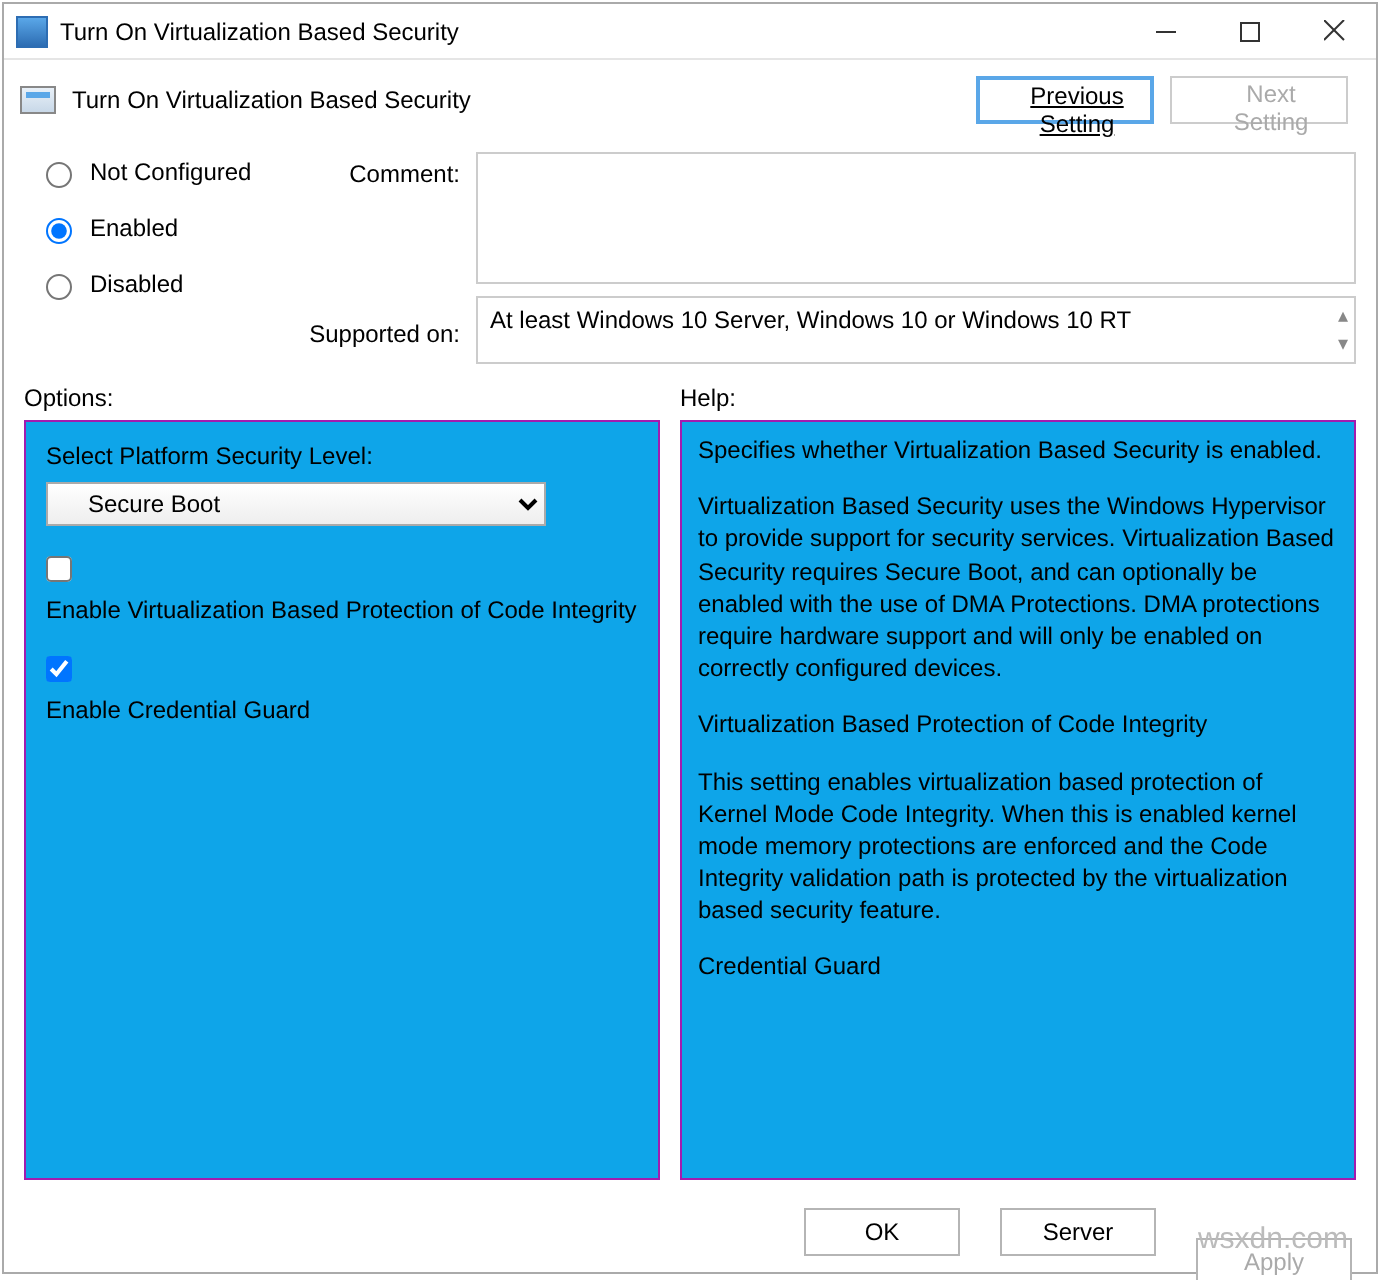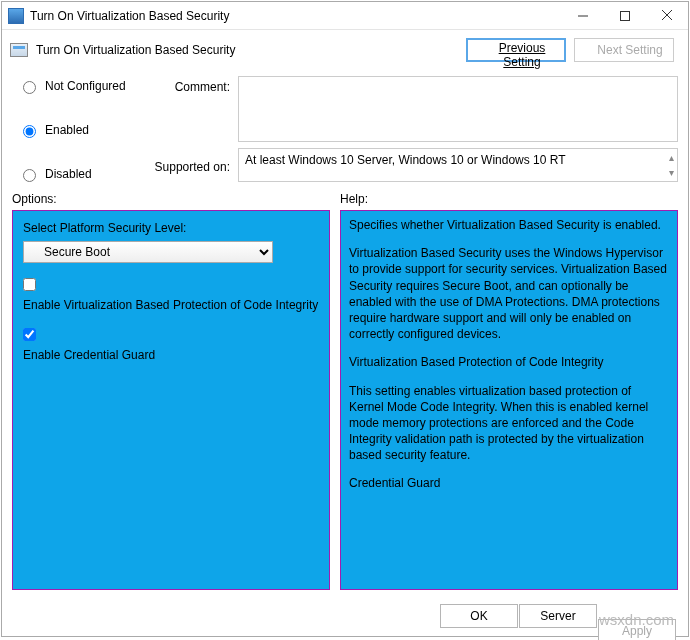--- a/index.html
+++ b/index.html
@@ -8,47 +8,47 @@
 .titlebar { height: 28px; display: flex; align-items: center; border-bottom: 1px solid #e5e5e5; }
 .titlebar .icon { width: 16px; height: 16px; margin: 0 6px; background: linear-gradient(#5aa7e8,#2d6db3); border: 1px solid #2d6db3; }
 .titlebar .title { flex: 1; }
 .winbtns { display: flex; }
 .winbtn { width: 42px; height: 26px; display: flex; align-items: center; justify-content: center; }
 .winbtn svg { stroke: #333; stroke-width: 1; fill: none; }
 .subtitlebar { height: 40px; display: flex; align-items: center; padding: 0 8px; gap: 8px; }
 .subicon { width: 18px; height: 14px; border: 1px solid #888; background: linear-gradient(#e8f0f8,#c8d8e8); position: relative; }
 .subicon::before { content:""; position:absolute; top:2px; left:2px; right:2px; height:3px; background:#5aa7e8; }
 .navbtns { margin-left: auto; display: flex; gap: 8px; padding-right: 6px; }
-button.nav { width: 100px; height: 24px; background: #fff; border: 1px solid #ccc; cursor: pointer; padding-left: 18px; }
+button.nav { width: 89px; height: 24px; background: #fff; border: 1px solid #ccc; cursor: pointer; padding-left: 18px; }
 button.nav.active { border: 2px solid #5aa7e8; }
 button.nav.active .underline { text-decoration: underline; color: #000; }
 button.nav:disabled { color: #aaa; }
 .upper { display: grid; grid-template-columns: 130px 90px 1fr; padding: 6px 10px 4px 16px; row-gap: 6px; align-items: start; }
-.radios { display: flex; flex-direction: column; gap: 28px; padding-top: 2px; }
+.radios { display: flex; flex-direction: column; gap: 12px; padding-top: 2px; }
 .radiorow { display: flex; align-items: center; gap: 6px; }
 label.r { color: #000; }
 textarea.comment { width: 100%; height: 66px; border: 1px solid #ccc; resize: none; font-family: inherit; font-size: 12px; padding: 2px 4px; }
 .supported { width: 100%; display: flex; }
 .supbox { flex:1; height: 34px; border: 1px solid #ccc; padding: 4px 6px; display: flex; align-items: flex-start; overflow: hidden; position: relative; }
 .supbox .scr { position:absolute; right:3px; top:3px; color:#888; font-size:10px; }
 .supbox .scr2 { position:absolute; right:3px; bottom:3px; color:#888; font-size:10px; }
 .lblright { text-align: right; padding-right: 8px; padding-top: 4px; color:#000; }
 .columns { display: flex; flex: 1; padding: 0 10px 6px 10px; gap: 10px; min-height: 0; }
 .col { display: flex; flex-direction: column; flex: 1; min-height: 0; }
 .col.left { flex: 0 0 318px; }
 .section-label { padding: 6px 2px 4px 0; }
 .panel { border: 1px solid #a21caf; flex: 1; background: #0ea5e9; overflow: hidden; }
 .panel.left-p { padding: 10px; }
 .field-label { margin-bottom: 6px; }
 select.combo { width: 250px; height: 22px; border: 1px solid #aaa; background: linear-gradient(#fff,#eee); padding-left: 16px; }
 .chkrow { display: flex; align-items: flex-start; gap: 6px; margin-top: 14px; line-height: 1.35; flex-direction: column; }
 input[type=checkbox] { margin: 1px 0 0 0; }
 .helptext { padding: 6px 8px 6px 8px; overflow-y: auto; line-height: 1.35; height: 100%; }
 .helptext p { margin: 0 0 12px 0; }
-.buttons { height: 40px; display: flex; align-items: center; justify-content: flex-end; gap: 1px; padding: 0 12px; }
+.buttons { height: 40px; display: flex; align-items: center; justify-content: flex-end; gap: 20px; padding: 0 12px; }
 button.dlg { width: 78px; height: 24px; background: #fff; border: 1px solid #b5b5b5; cursor: pointer; }
 button.dlg:disabled { color: #aaa; margin-top: 29px; }
 .watermark { position: fixed; bottom: 12px; right: 16px; color: #bbb; font-size: 15px; pointer-events: none; }
 
 textarea.comment::-webkit-scrollbar { width: 16px; }
 </style>
 </head>
 <body>
 
 <div class="window">

